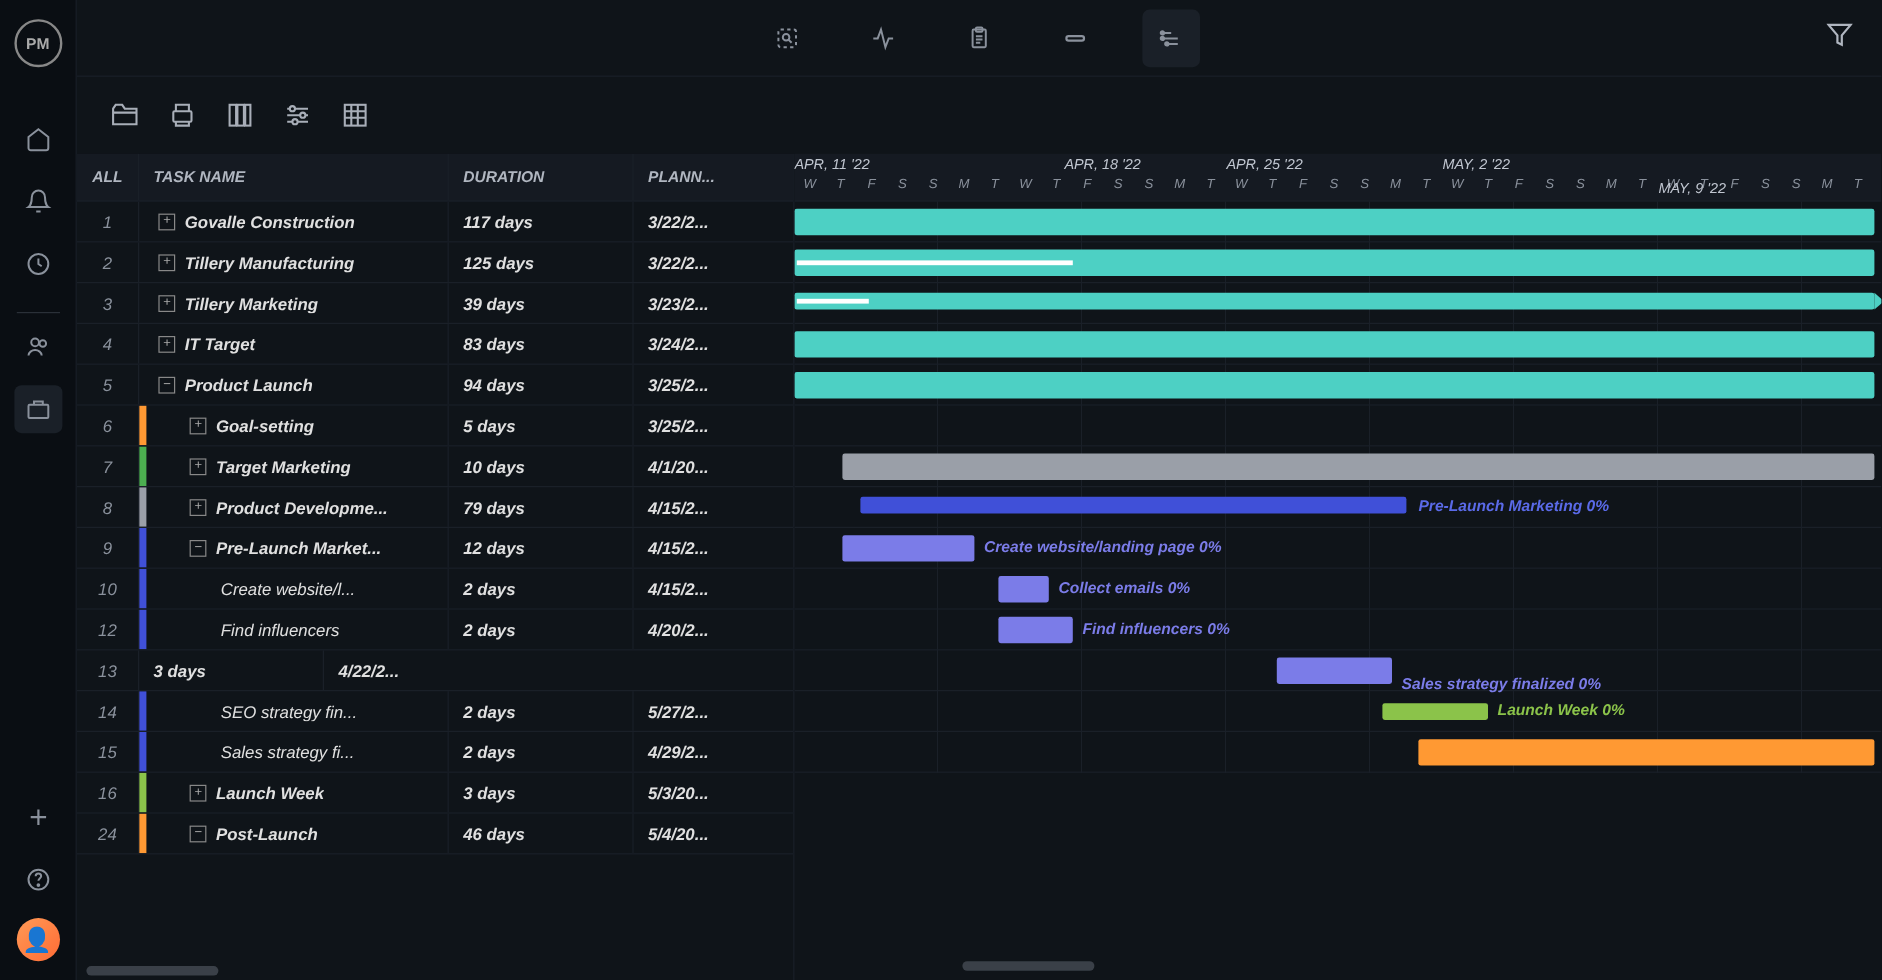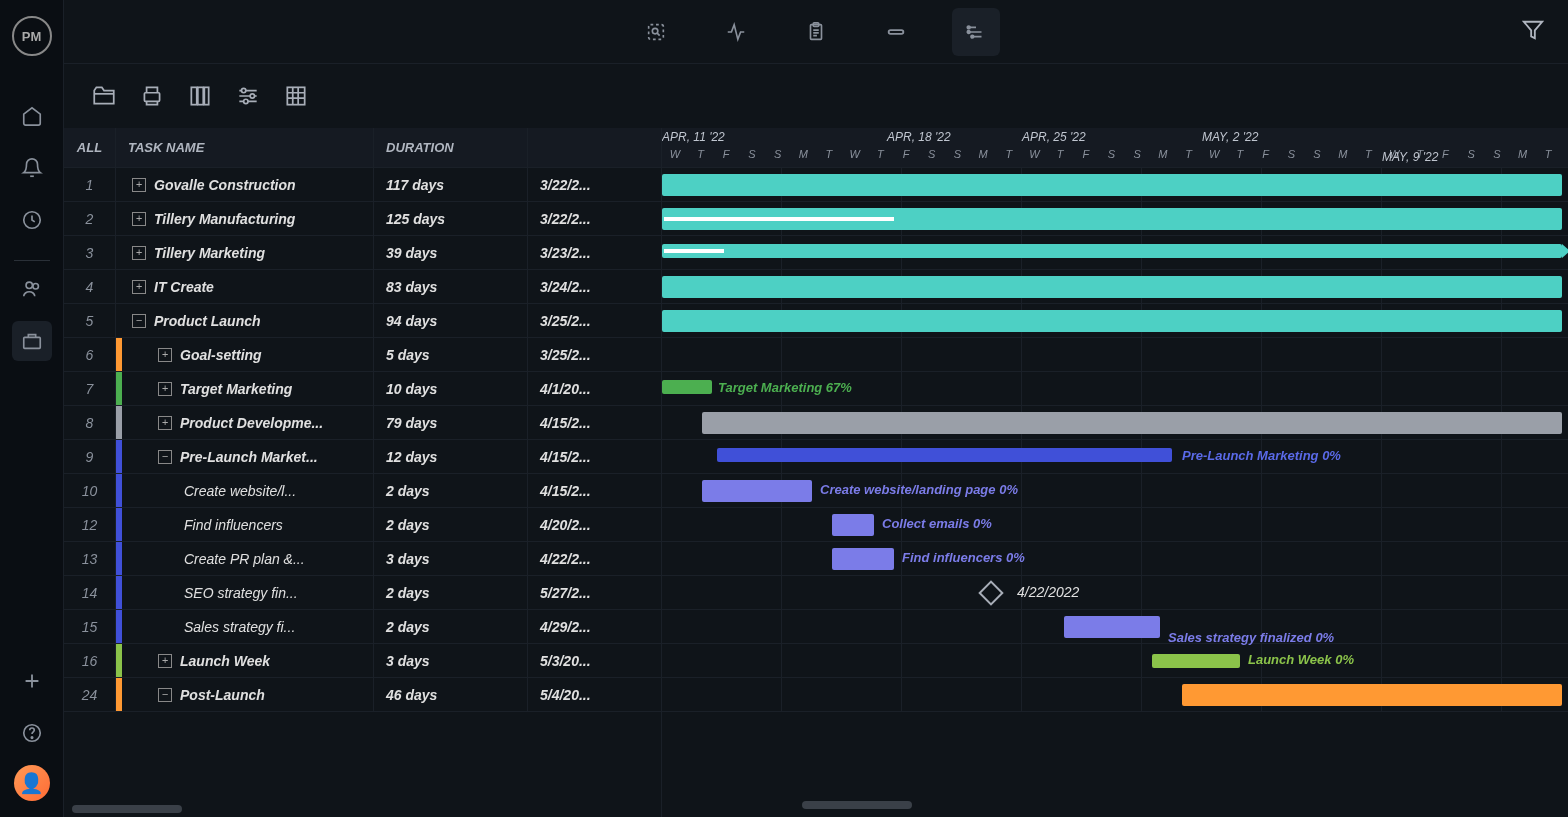--- a/index.html
+++ b/index.html
@@ -378,20 +378,21 @@
         </div>
       </div>
 
     <div class="content">
 
       <div class="task-panel">
         <div class="table-header">
           <div class="col-num">ALL</div>
           <div class="col-name">TASK NAME</div>
           <div class="col-dur">DURATION</div>
+          <div class="col-plan">PLANN...</div>
         </div>
         <div class="task-rows" id="task-rows">
             <div class="task-row bold">
     <div class="num">1</div>
     <div class="name-cell">
       <div class="color-bar"></div>
       <div style="width:10px;flex-shrink:0"></div>
       <span class="expand">+</span>
       <span class="name-txt">Govalle Construction</span>
     </div>
@@ -419,21 +420,21 @@
     </div>
     <div class="dur">39 days</div>
     <div class="plan">3/23/2...</div>
   </div>
             <div class="task-row bold">
     <div class="num">4</div>
     <div class="name-cell">
       <div class="color-bar"></div>
       <div style="width:10px;flex-shrink:0"></div>
       <span class="expand">+</span>
-      <span class="name-txt">IT Create</span>
+      <span class="name-txt">IT Target</span>
     </div>
     <div class="dur">83 days</div>
     <div class="plan">3/24/2...</div>
   </div>
             <div class="task-row bold">
     <div class="num">5</div>
     <div class="name-cell">
       <div class="color-bar"></div>
       <div style="width:10px;flex-shrink:0"></div>
       <span class="expand">−</span>
@@ -503,26 +504,20 @@
       <div class="color-bar" style="background:#4050d8"></div>
       <div style="width:62px;flex-shrink:0"></div>
 
       <span class="name-txt">Find influencers</span>
     </div>
     <div class="dur">2 days</div>
     <div class="plan">4/20/2...</div>
   </div>
             <div class="task-row">
     <div class="num">13</div>
-    <div class="name-cell">
-      <div class="color-bar" style="background:#4050d8"></div>
-      <div style="width:62px;flex-shrink:0"></div>
-
-      <span class="name-txt">Create PR plan &amp;...</span>
-    </div>
     <div class="dur">3 days</div>
     <div class="plan">4/22/2...</div>
   </div>
             <div class="task-row">
     <div class="num">14</div>
     <div class="name-cell">
       <div class="color-bar" style="background:#4050d8"></div>
       <div style="width:62px;flex-shrink:0"></div>
 
       <span class="name-txt">SEO strategy fin...</span>
@@ -630,47 +625,39 @@
               </div>
             </div>
             <div class="gantt-row">
               <div class="bar teal" style="left: 0px; width: 900px;"></div>
             </div>
             <div class="gantt-row">
               <div class="bar teal" style="left: 0px; width: 900px;"></div>
             </div>
             <div class="gantt-row"></div>
             <div class="gantt-row">
-              <div class="bar green-summary" style="left: 0px; width: 50px;"></div>
-              <div class="bar-label" style="left: 56px; top: 8px; color: rgb(76, 175, 80);">Target Marketing  67%</div>
-            </div>
-            <div class="gantt-row">
               <div class="bar gray" style="left: 40px; width: 860px;"></div>
             </div>
             <div class="gantt-row">
               <div class="bar blue-summary" style="left: 55px; width: 455px;"></div>
               <div class="bar-label" style="left: 520px; top: 8px; color: rgb(90, 106, 232);">Pre-Launch Marketing  0%</div>
             </div>
             <div class="gantt-row">
               <div class="bar purple" style="left: 40px; width: 110px;"></div>
               <div class="bar-label" style="left: 158px; top: 8px; color: rgb(123, 124, 232);">Create website/landing page  0%</div>
             </div>
             <div class="gantt-row">
               <div class="bar purple" style="left: 170px; width: 42px;"></div>
               <div class="bar-label" style="left: 220px; top: 8px; color: rgb(123, 124, 232);">Collect emails  0%</div>
             </div>
             <div class="gantt-row">
               <div class="bar purple" style="left: 170px; width: 62px;"></div>
               <div class="bar-label" style="left: 240px; top: 8px; color: rgb(123, 124, 232);">Find influencers  0%</div>
             </div>
             <div class="gantt-row">
-              <div class="milestone" style="left: 320px;"></div>
-              <div class="milestone-label" style="left: 355px;">4/22/2022</div>
-            </div>
-            <div class="gantt-row">
               <div class="bar purple" style="left: 402px; width: 96px;"></div>
               <div class="bar-label" style="left: 506px; top: 8px; color: rgb(123, 124, 232); margin-top: 12px;">Sales strategy finalized  0%</div>
             </div>
             <div class="gantt-row">
               <div class="bar lime" style="left: 490px; width: 88px;"></div>
               <div class="bar-label" style="left: 586px; top: 8px; color: rgb(139, 195, 74);">Launch Week  0%</div>
             </div>
             <div class="gantt-row">
               <div class="bar orange" style="left: 520px; width: 380px;"></div>
             </div>

